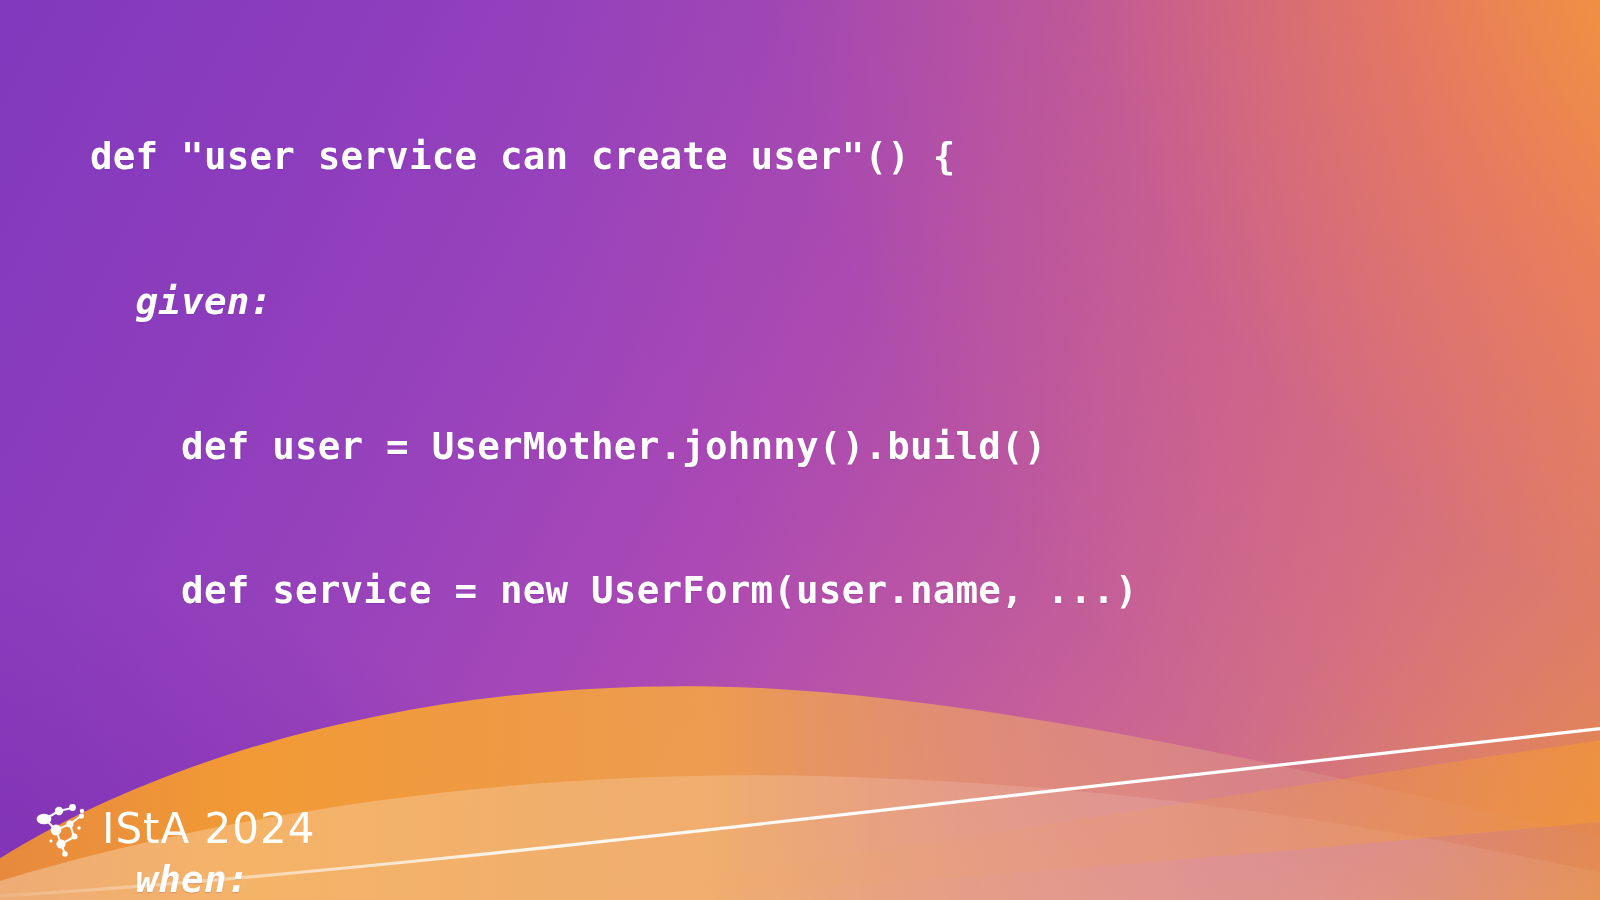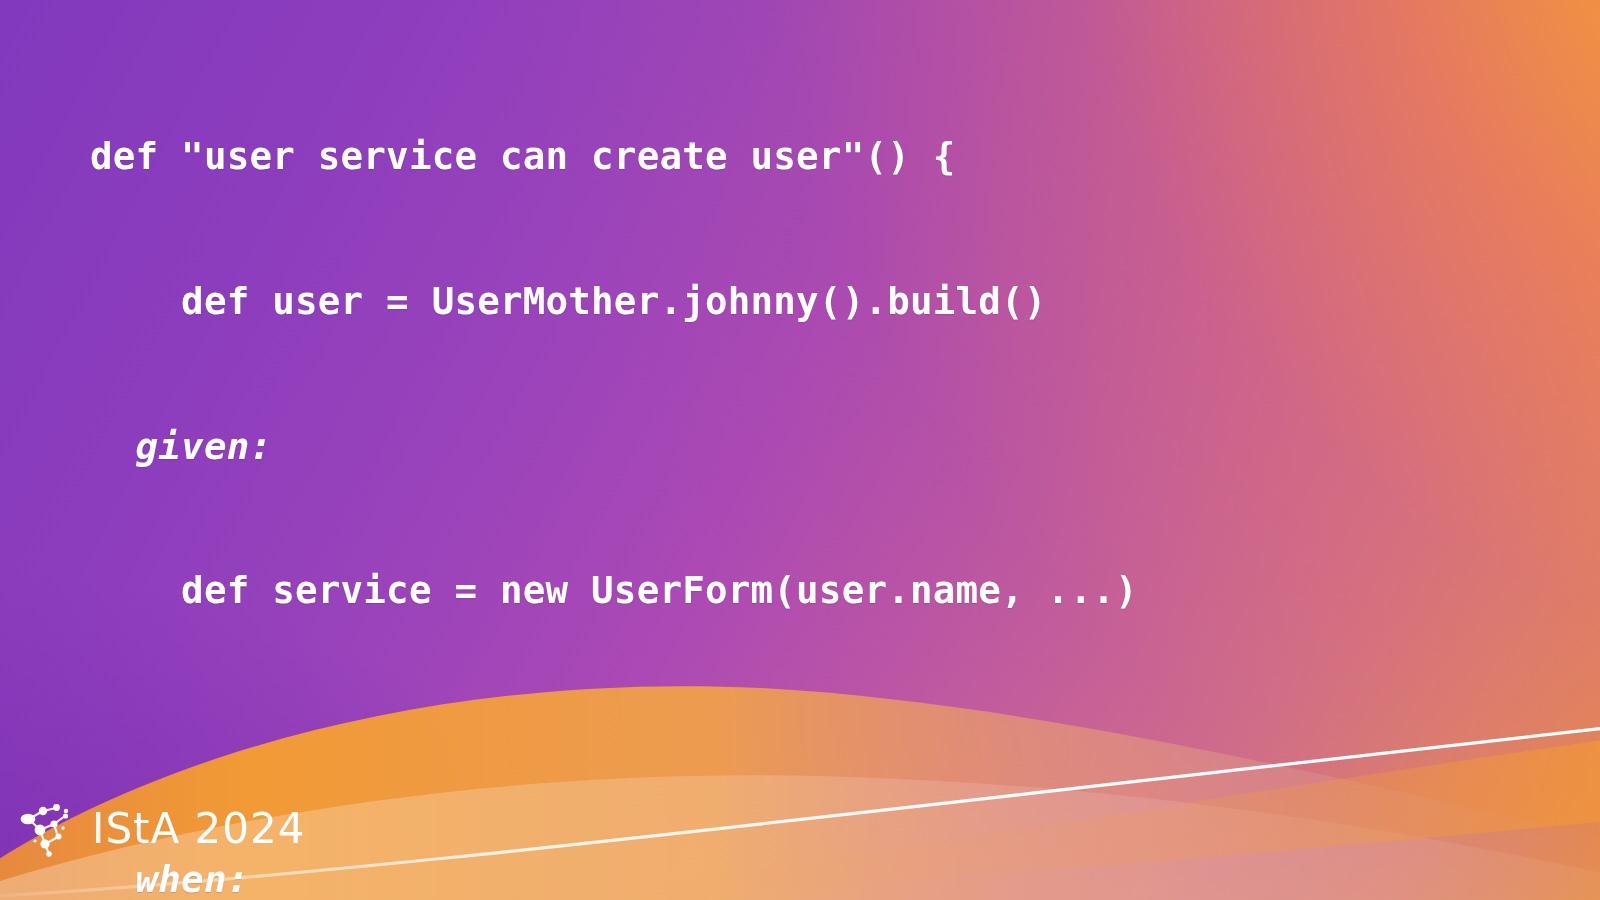--- a/index.html
+++ b/index.html
@@ -64,25 +64,25 @@
   .code-line.kw {
     font-style: italic;
   }
   .code-line.blank {
     height: 48.2px;
   }
 
   
   .logo {
     position: absolute;
-    left: 18px;
+    left: 34px;
     bottom: 42px;
     display: flex;
     align-items: center;
-    gap: 14px;
+    gap: 8px;
   }
   .logo-mark { display: block; }
   .logo-text {
     color: #ffffff;
     font-family: "DejaVu Sans", "Liberation Sans", sans-serif;
     font-size: 42px;
     letter-spacing: 1px;
     line-height: 1;
     font-weight: 400;
     display: block;
@@ -131,22 +131,22 @@
 
     <path d="M -60 260 C 160 186, 470 128, 820 136 C 1120 144, 1400 186, 1660 246 L 1660 260 Z" fill="url(#gradPaleWave)"></path>
 
     <path d="M 600 252 C 900 210, 1250 150, 1660 92 L 1660 176 C 1250 216, 900 244, 600 260 Z" fill="url(#gradGlow)"></path>
 
     <path d="M -40 258 C 320 240, 820 176, 1660 82" fill="none" stroke="url(#gradWhiteLine)" stroke-width="3.2"></path>
   </svg>
 
   <div class="code-block">
     <div class="code-line">def "user service can create user"() {</div>
+    <div class="code-line kw">  given:</div>
     <div class="code-line">    def user = UserMother.johnny().build()</div>
-    <div class="code-line kw">  given:</div>
     <div class="code-line">    def service = new UserForm(user.name, ...)</div>
     <div class="code-line blank"></div>
     <div class="code-line kw">  when:</div>
     
     
     
     
     
     
     

